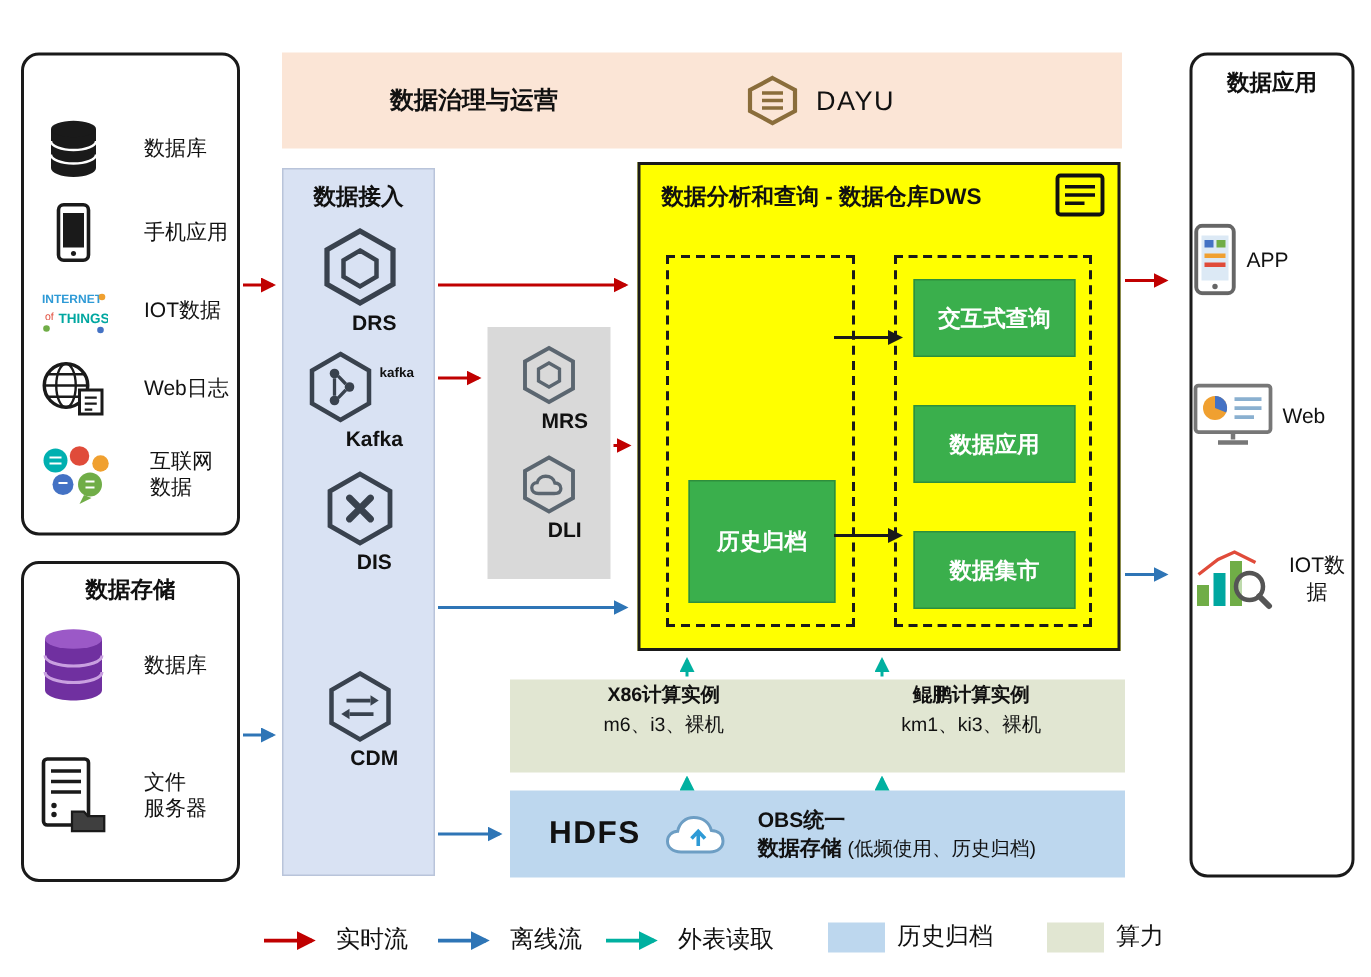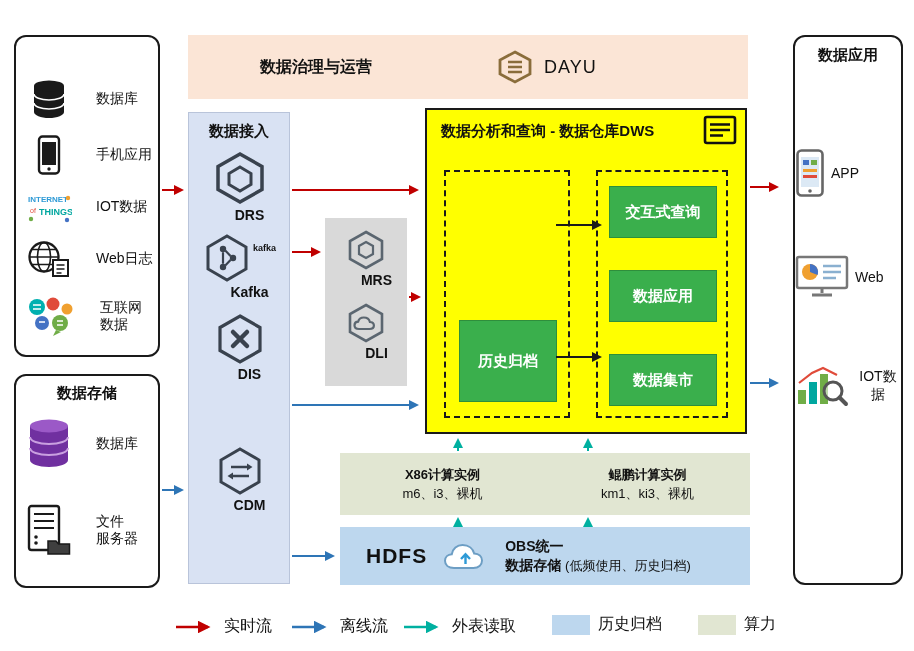--- a/index.html
+++ b/index.html
@@ -19,21 +19,21 @@
   .gov-bar { background:#fbe5d6; display:flex; align-items:center; }
   .gov-title { font-weight:bold; font-size:16px; }
   .dayu-text { font-weight:normal; font-size:18px; letter-spacing:1px; }
   .ingest-col { background:#d9e2f3; border:1px solid #b9c4da; }
   .mid-box { background:#d9d9d9; }
   .dws-box { background:#ffff00; border:2px solid #1a1a1a; }
   .dws-title { font-weight:bold; font-size:15px; }
   .dashed { border:2px dashed #1a1a1a; }
   .greenbox { background:#3aaf4c; border:1px solid #2e8f3c; color:#fff; font-weight:bold;
               font-size:15px; display:flex; align-items:center; justify-content:center; }
-  .compute-bar { background:#e1e6d2; display:flex; align-items:center; }
+  .compute-bar { background:#e1e6d2; display:flex; }
   .compute-item { width:50%; text-align:center; font-size:13px; line-height:1.5; }
   .compute-item .t { font-weight:bold; }
   .storage-bar { background:#bdd7ee; display:flex; align-items:center; gap:16px; padding-left:26px; }
   .hdfs { font-weight:bold; font-size:21px; letter-spacing:1px; }
   .obs-block { font-size:14px; line-height:1.3; }
   .obs-block .b { font-weight:bold;margin-top:28px; }
   .obs-note { font-weight:normal; font-size:13px; }
   .appcol { display:flex; flex-direction:row; align-items:center; gap:6px; }
   .applabel { font-size:14px; text-align:center; }
   .legend-item { display:flex; align-items:center; gap:8px; }

